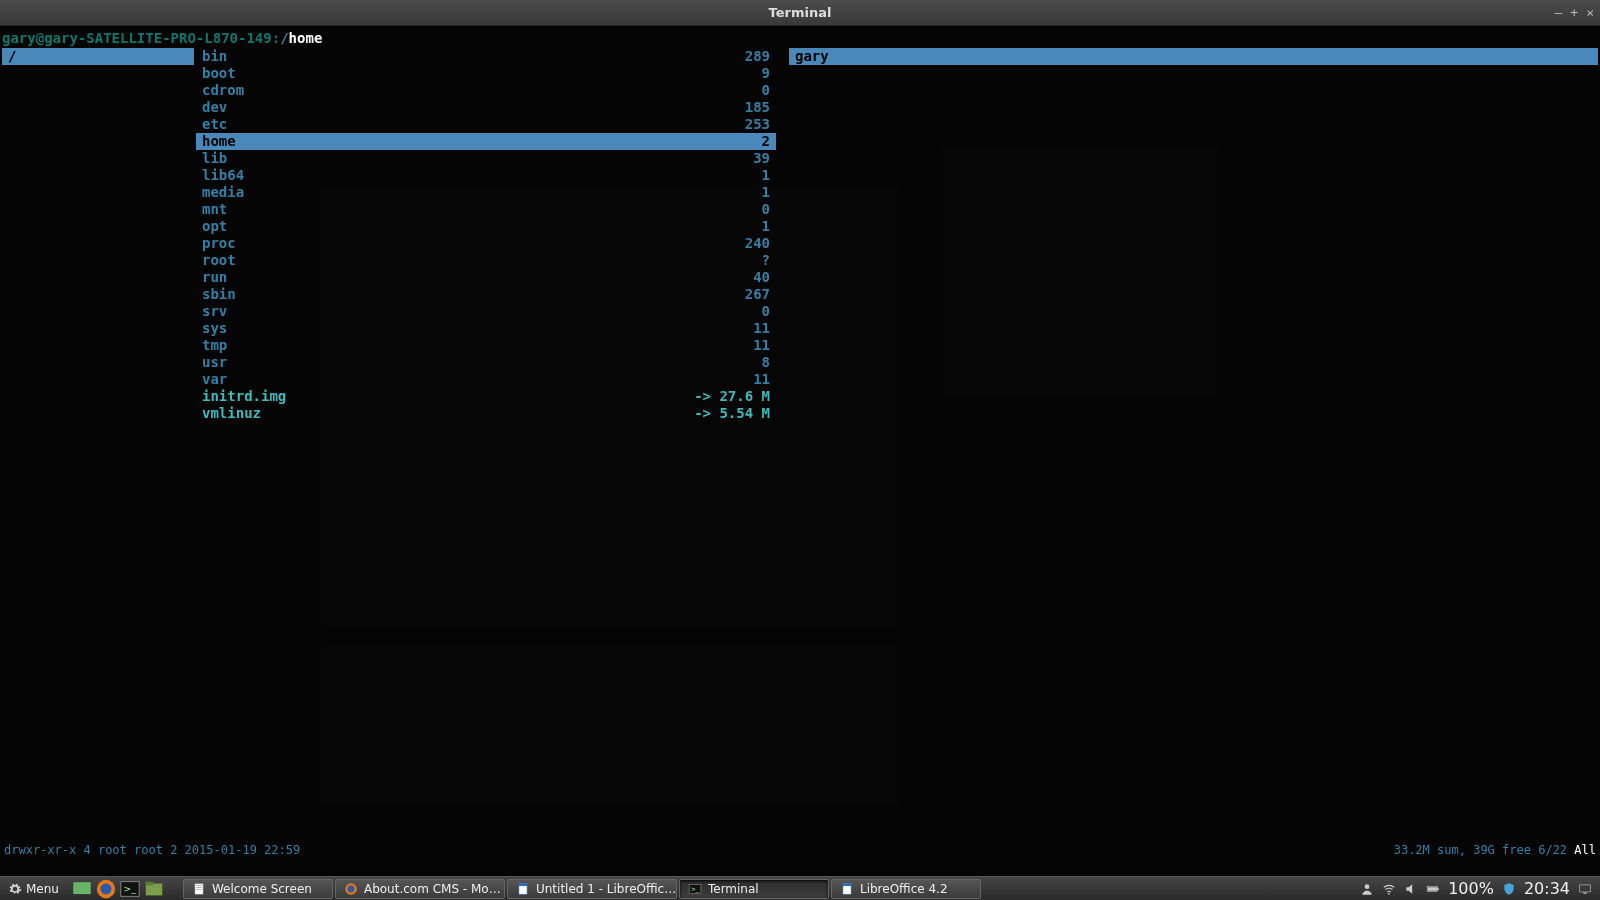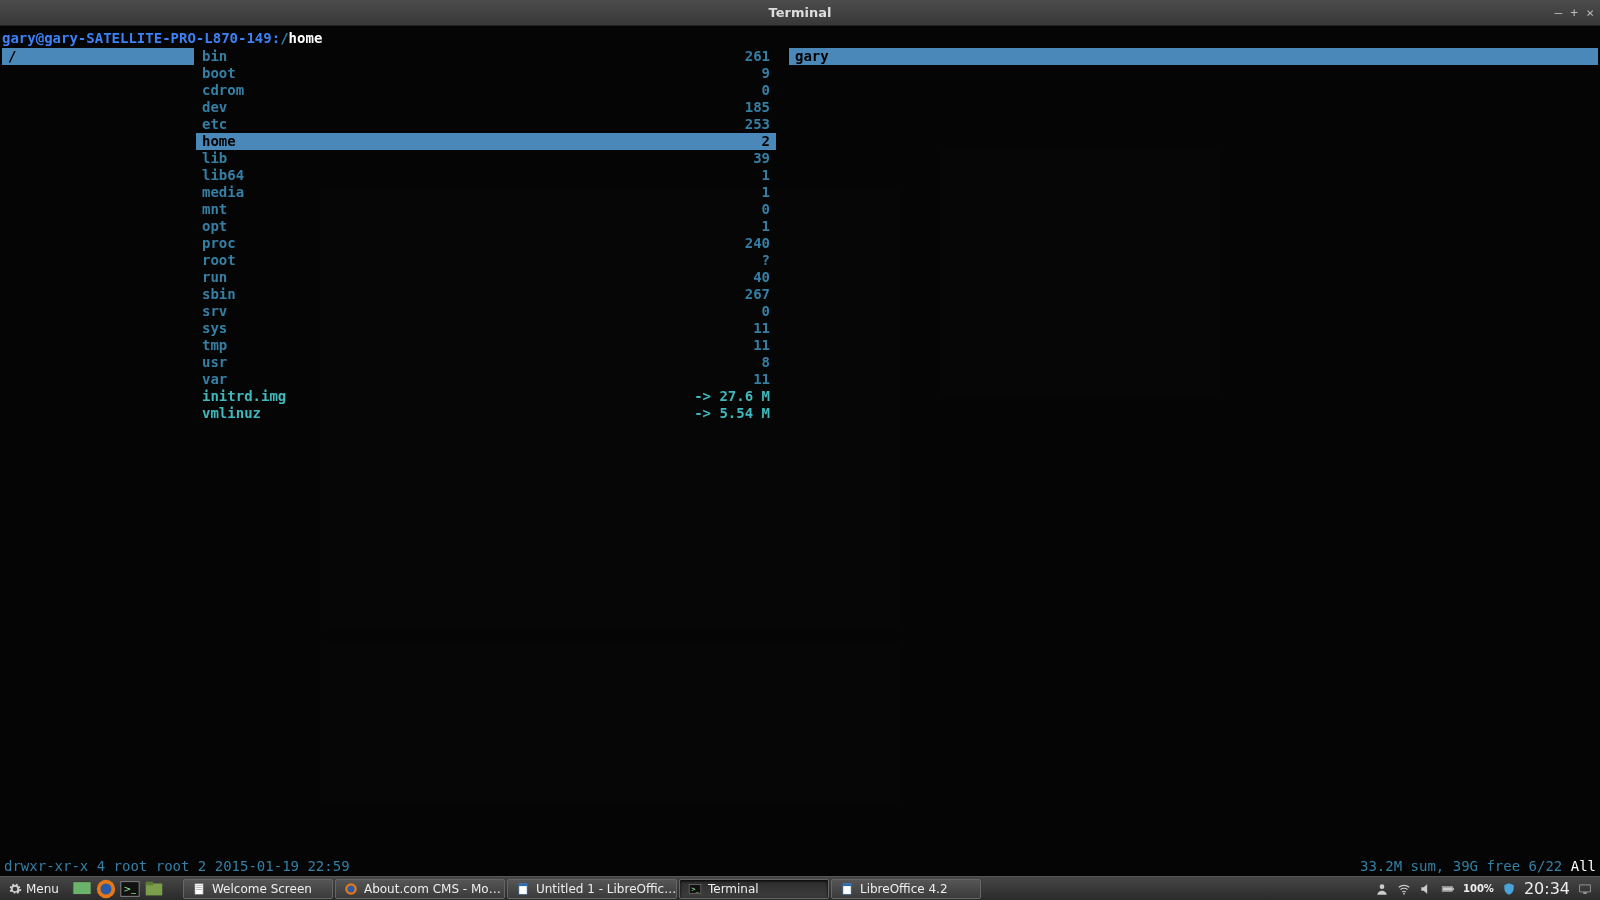--- a/index.html
+++ b/index.html
@@ -62,21 +62,21 @@
   font-size: 14px;
   line-height: 17px;
 }
 
 
 .pathline {
   position: absolute;
   top: 4px; left: 2px;
   font-weight: bold;
 }
-.pathline .userhost { color: #3b82f6; }
+.pathline .userhost { color: #0f766e; }
 .pathline .segment  { color: #357fa5; }
 .pathline .cur      { color: #fff; }
 
 .col {
   position: absolute;
   top: 22px;
 }
 .col-parent { left: 2px;  width: 192px; }
 .col-main   { left: 196px; width: 580px; }
 .col-child  { left: 789px; right: 2px; }
@@ -90,27 +90,27 @@
 .row .name { }
 .row .info { text-align: right; }
 
 .dir   { color: #357fa5; font-weight: bold; }
 .link  { color: #3fb9bd; font-weight: bold; }
 .sel   { background: #4a88b9; color: #000 !important; }
 .sel .name, .sel .info { color: #000 !important; font-weight: bold; }
 
 .statusbar {
   position: absolute;
-  bottom: 0; left: 0; right: 0;
+  bottom: 16px; left: 0; right: 0;
   height: 18px;
   color: #357fa5;
   display: flex;
   justify-content: space-between;
   padding: 0 4px;
-  font-size: 14px;
+  font-size: 12px;
 }
 .statusbar .right .allword { color: #fff; }
 
 
 .taskbar {
   position: absolute;
   left: 0; right: 0; bottom: 0;
   height: 24px;
   background: linear-gradient(#464646, #2a2a2a);
   border-top: 1px solid #555;
@@ -145,21 +145,21 @@
 }
 .taskbar .task.active {
   background: linear-gradient(#2d2d2d,#3d3d3d);
   box-shadow: inset 0 1px 3px #000;
 }
 .taskbar .tray {
   margin-left: auto;
   display: flex; align-items: center; gap: 8px;
   padding: 0 8px;
 }
-.taskbar .tray .batt { font-size: 10px; font-weight: bold; }
+.taskbar .tray .batt { font-size: 16px; }
 .taskbar .tray .clock { font-size: 16px; }
 
 .ico { display:inline-block; width:14px; height:14px; }
 .ico svg { width:14px; height:14px; display:block; }
 
 </style>
 </head>
 <body>
 
 <div class="backdrop">
@@ -180,21 +180,21 @@
 
   <div class="terminal-body">
     <div class="pathline">
       <span class="userhost">gary@gary-SATELLITE-PRO-L870-149:</span><span class="segment">/</span><span class="cur">home</span>
     </div>
 
     <div class="col col-parent" id="col-parent">
         <div class="row dir sel"><span class="name">/</span></div>
       </div>
     <div class="col col-main" id="col-main">
-        <div class="row dir"><span class="name">bin</span><span class="info">261</span></div>
+        <div class="row dir"><span class="name">bin</span><span class="info">289</span></div>
         <div class="row dir"><span class="name">boot</span><span class="info">9</span></div>
         <div class="row dir"><span class="name">cdrom</span><span class="info">0</span></div>
         <div class="row dir"><span class="name">dev</span><span class="info">185</span></div>
         <div class="row dir"><span class="name">etc</span><span class="info">253</span></div>
         <div class="row dir sel"><span class="name">home</span><span class="info">2</span></div>
         <div class="row dir"><span class="name">lib</span><span class="info">39</span></div>
         <div class="row dir"><span class="name">lib64</span><span class="info">1</span></div>
         <div class="row dir"><span class="name">media</span><span class="info">1</span></div>
         <div class="row dir"><span class="name">mnt</span><span class="info">0</span></div>
         <div class="row dir"><span class="name">opt</span><span class="info">1</span></div>

